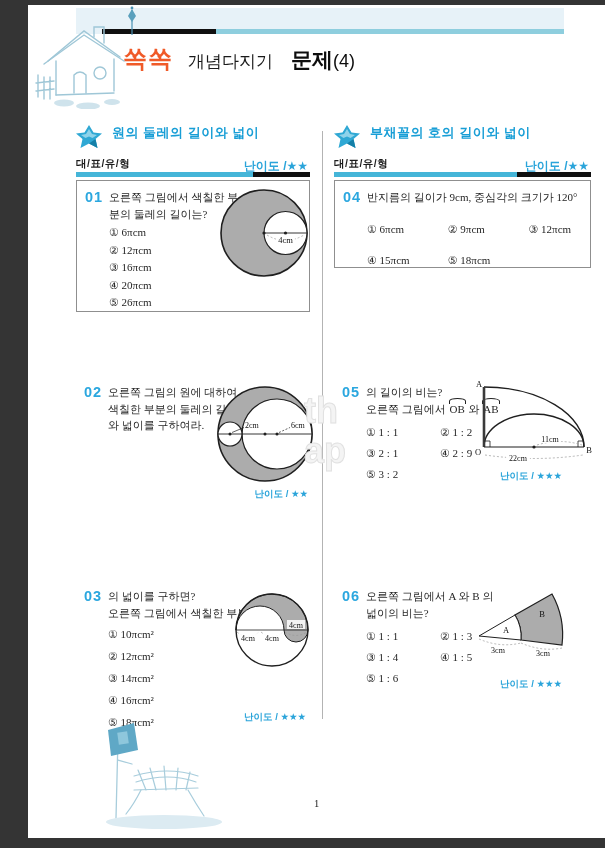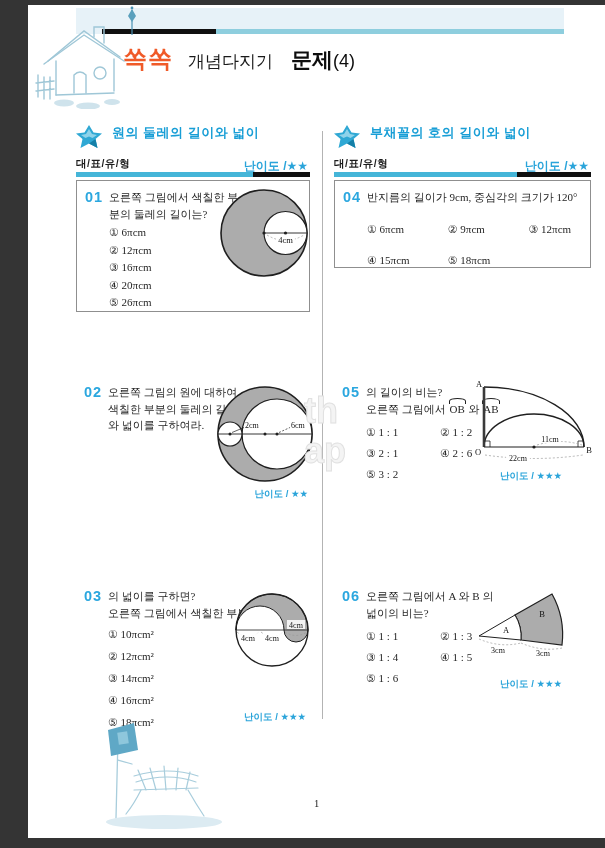--- a/index.html
+++ b/index.html
@@ -231,21 +231,21 @@
 
   <div class="prob" style="left:306px;top:377px;width:258px;height:110px">
     <span class="pnum" style="top:2px">05</span>
     <div class="pbody" style="width:150px;padding-top:2px">
       <div class="qline">의 길이의 비는?</div>
       <div class="qline"><span>오른쪽 그림에서 </span><span class="arc">OB</span><span> 와 </span><span class="arc">AB</span></div>
       <ul class="choices two">
         <li>① 1 : 1</li>
         <li>② 1 : 2</li>
         <li>③ 2 : 1</li>
-        <li>④ 2 : 6</li>
+        <li>④ 2 : 9</li>
         <li>⑤ 3 : 2</li>
       </ul>
     </div>
     <svg class="diag" style="left:137px;top:-3px" width="128" height="90">
       <path d="M13,8 A100,60 0 0 1 113,68" fill="none" stroke="#1f1f1f" stroke-width="1.4"></path>
       <path d="M13,68 A50,33 0 0 1 113,68" fill="none" stroke="#1f1f1f" stroke-width="1.4"></path>
       <line x1="13" y1="8" x2="13" y2="68" stroke="#3a3a3a" stroke-width="2.6"></line>
       <line x1="13" y1="68" x2="113" y2="68" stroke="#1f1f1f" stroke-width="1"></line>
       <path d="M13,62 L19,62 L19,68" fill="none" stroke="#1f1f1f" stroke-width="0.8"></path>
       <path d="M107,68 L107,62 L113,62" fill="none" stroke="#1f1f1f" stroke-width="0.8"></path>

